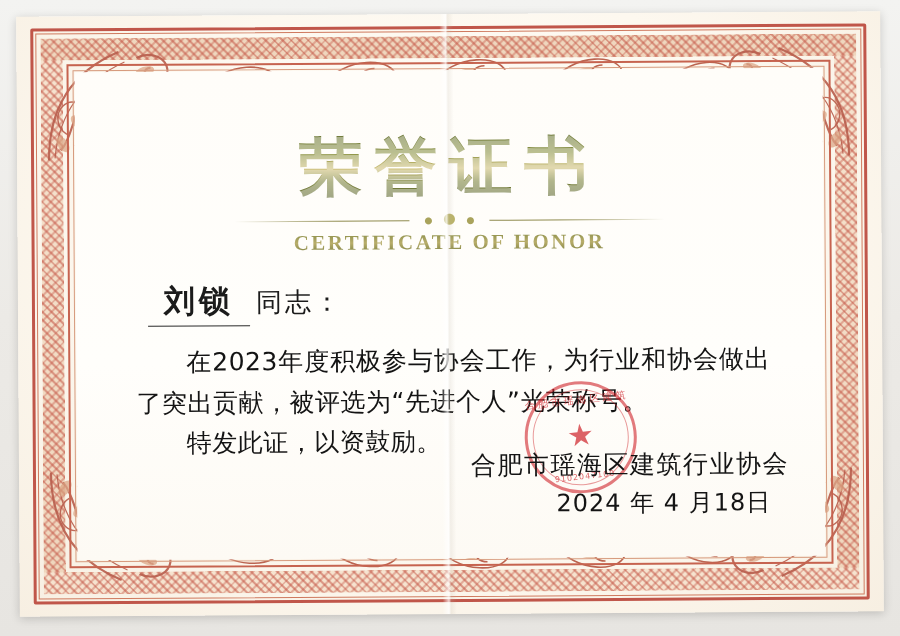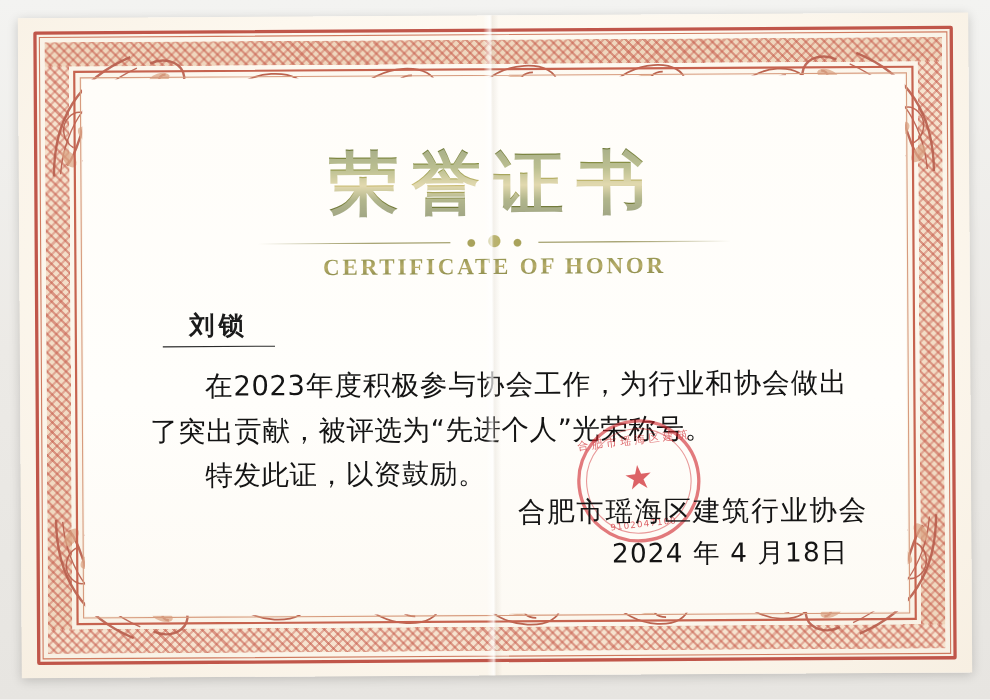--- a/index.html
+++ b/index.html
@@ -184,21 +184,21 @@
   #recipient-line {
     margin-top: 24px;
     padding-left: 52px;
     display: flex;
     align-items: baseline;
     font-size: 26px;
     color: #1b1b1b;
     font-family: "DejaVu Sans", sans-serif;
   }
   #recipient-name {
-    font-size: 23px;
+    font-size: 31px;
     font-weight: 600;
     letter-spacing: 4px;
     border-bottom: 1.5px solid #2b2b2b;
     padding: 0 8px 3px 8px;
     min-width: 86px;
     text-align: center;
   }
   #recipient-suffix {
     margin-left: 6px;
     letter-spacing: 3px;
@@ -403,20 +403,21 @@
     <div id="title-divider">
       <span class="line left"></span>
       <span class="knot"></span>
       <span class="line right"></span>
     </div>
 
     <div id="title-en">CERTIFICATE OF HONOR</div>
 
     <div id="recipient-line">
       <span id="recipient-name">刘锁</span>
+      <span id="recipient-suffix">同志：</span>
     </div>
 
     <div id="body-text">
       <p class="indent">在2023年度积极参与协会工作，为行业和协会做出了突出贡献，被评选为“先进个人”光荣称号。</p>
       <p class="indent">特发此证，以资鼓励。</p>
     </div>
 
     <div id="seal">
       <div class="seal-inner"></div>
       <div class="seal-top-text">合肥市瑶海区建筑</div>

